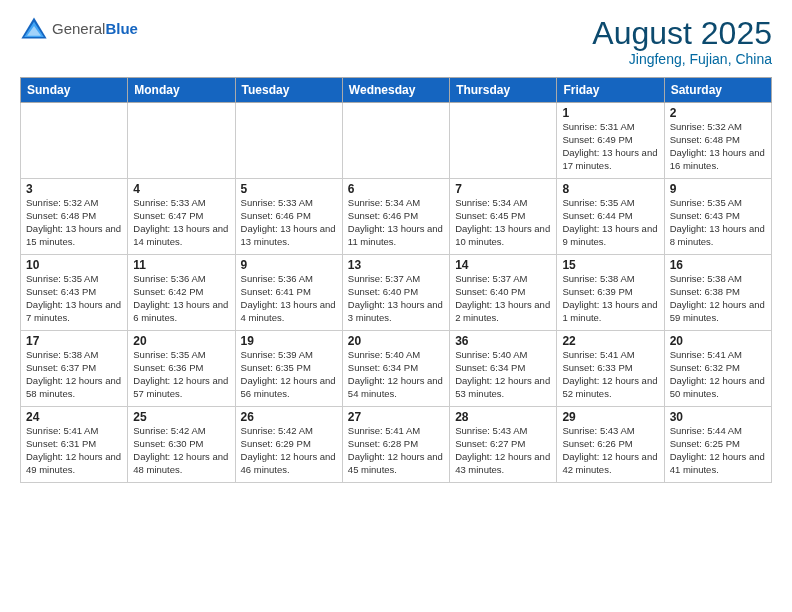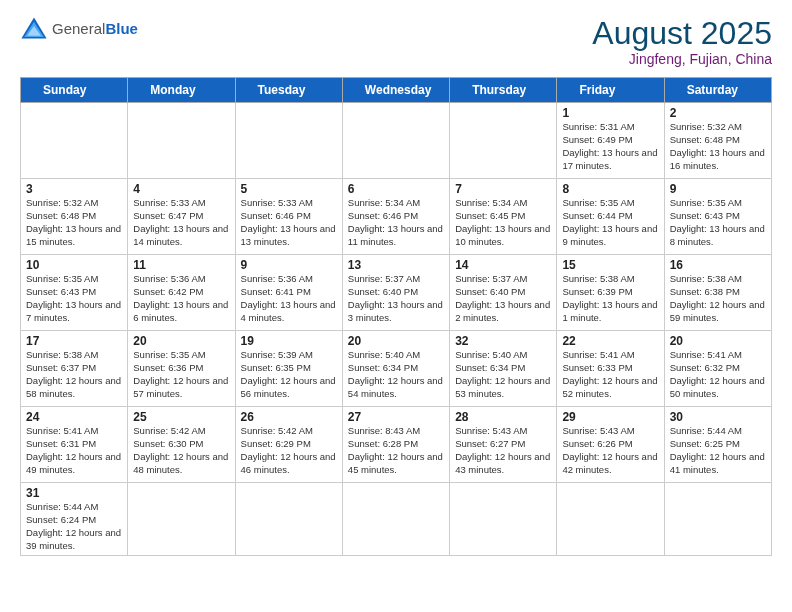--- a/index.html
+++ b/index.html
@@ -35,34 +35,34 @@
       text-align: right;
     }
     .month-title {
       font-size: 32px;
       font-weight: normal;
       color: #0c4a6e;
       line-height: 1.1;
     }
     .location {
       font-size: 14px;
-      color: #701a75;
+      color: #0369a1;
     }
     .calendar {
       width: 100%;
       border-collapse: collapse;
       table-layout: fixed;
     }
     .calendar th {
       background: #1565c0;
       color: #fff;
       font-size: 12px;
       font-weight: bold;
       text-align: left;
-      padding: 5px 22px;
+      padding: 5px 6px;
       border: 1px solid #aaa;
     }
     .calendar td {
       border: 1px solid #ccc;
       vertical-align: top;
       padding: 3px 5px;
       font-size: 10px;
       color: #333;
       height: 76px;
       background: #fff;
@@ -246,21 +246,21 @@
 Sunset: 6:35 PM
 Daylight: 12 hours and 56 minutes.</div>
           </td>
           <td>
             <span class="day-number">20</span>
             <div class="day-info">Sunrise: 5:40 AM
 Sunset: 6:34 PM
 Daylight: 12 hours and 54 minutes.</div>
           </td>
           <td>
-            <span class="day-number">32</span>
+            <span class="day-number">36</span>
             <div class="day-info">Sunrise: 5:40 AM
 Sunset: 6:34 PM
 Daylight: 12 hours and 53 minutes.</div>
           </td>
           <td>
             <span class="day-number">22</span>
             <div class="day-info">Sunrise: 5:41 AM
 Sunset: 6:33 PM
 Daylight: 12 hours and 52 minutes.</div>
           </td>
@@ -285,21 +285,21 @@
 Daylight: 12 hours and 48 minutes.</div>
           </td>
           <td>
             <span class="day-number">26</span>
             <div class="day-info">Sunrise: 5:42 AM
 Sunset: 6:29 PM
 Daylight: 12 hours and 46 minutes.</div>
           </td>
           <td>
             <span class="day-number">27</span>
-            <div class="day-info">Sunrise: 8:43 AM
+            <div class="day-info">Sunrise: 5:41 AM
 Sunset: 6:28 PM
 Daylight: 12 hours and 45 minutes.</div>
           </td>
           <td>
             <span class="day-number">28</span>
             <div class="day-info">Sunrise: 5:43 AM
 Sunset: 6:27 PM
 Daylight: 12 hours and 43 minutes.</div>
           </td>
           <td>
@@ -307,30 +307,16 @@
             <div class="day-info">Sunrise: 5:43 AM
 Sunset: 6:26 PM
 Daylight: 12 hours and 42 minutes.</div>
           </td>
           <td>
             <span class="day-number">30</span>
             <div class="day-info">Sunrise: 5:44 AM
 Sunset: 6:25 PM
 Daylight: 12 hours and 41 minutes.</div>
           </td>
-        </tr>
-        <tr class="last-row">
-          <td>
-            <span class="day-number">31</span>
-            <div class="day-info">Sunrise: 5:44 AM
-Sunset: 6:24 PM
-Daylight: 12 hours and 39 minutes.</div>
-          </td>
-          <td class="empty-cell"></td>
-          <td class="empty-cell"></td>
-          <td class="empty-cell"></td>
-          <td class="empty-cell"></td>
-          <td class="empty-cell"></td>
-          <td class="empty-cell"></td>
         </tr>
       </tbody>
   </table>
 </div>
 
 </body></html>

